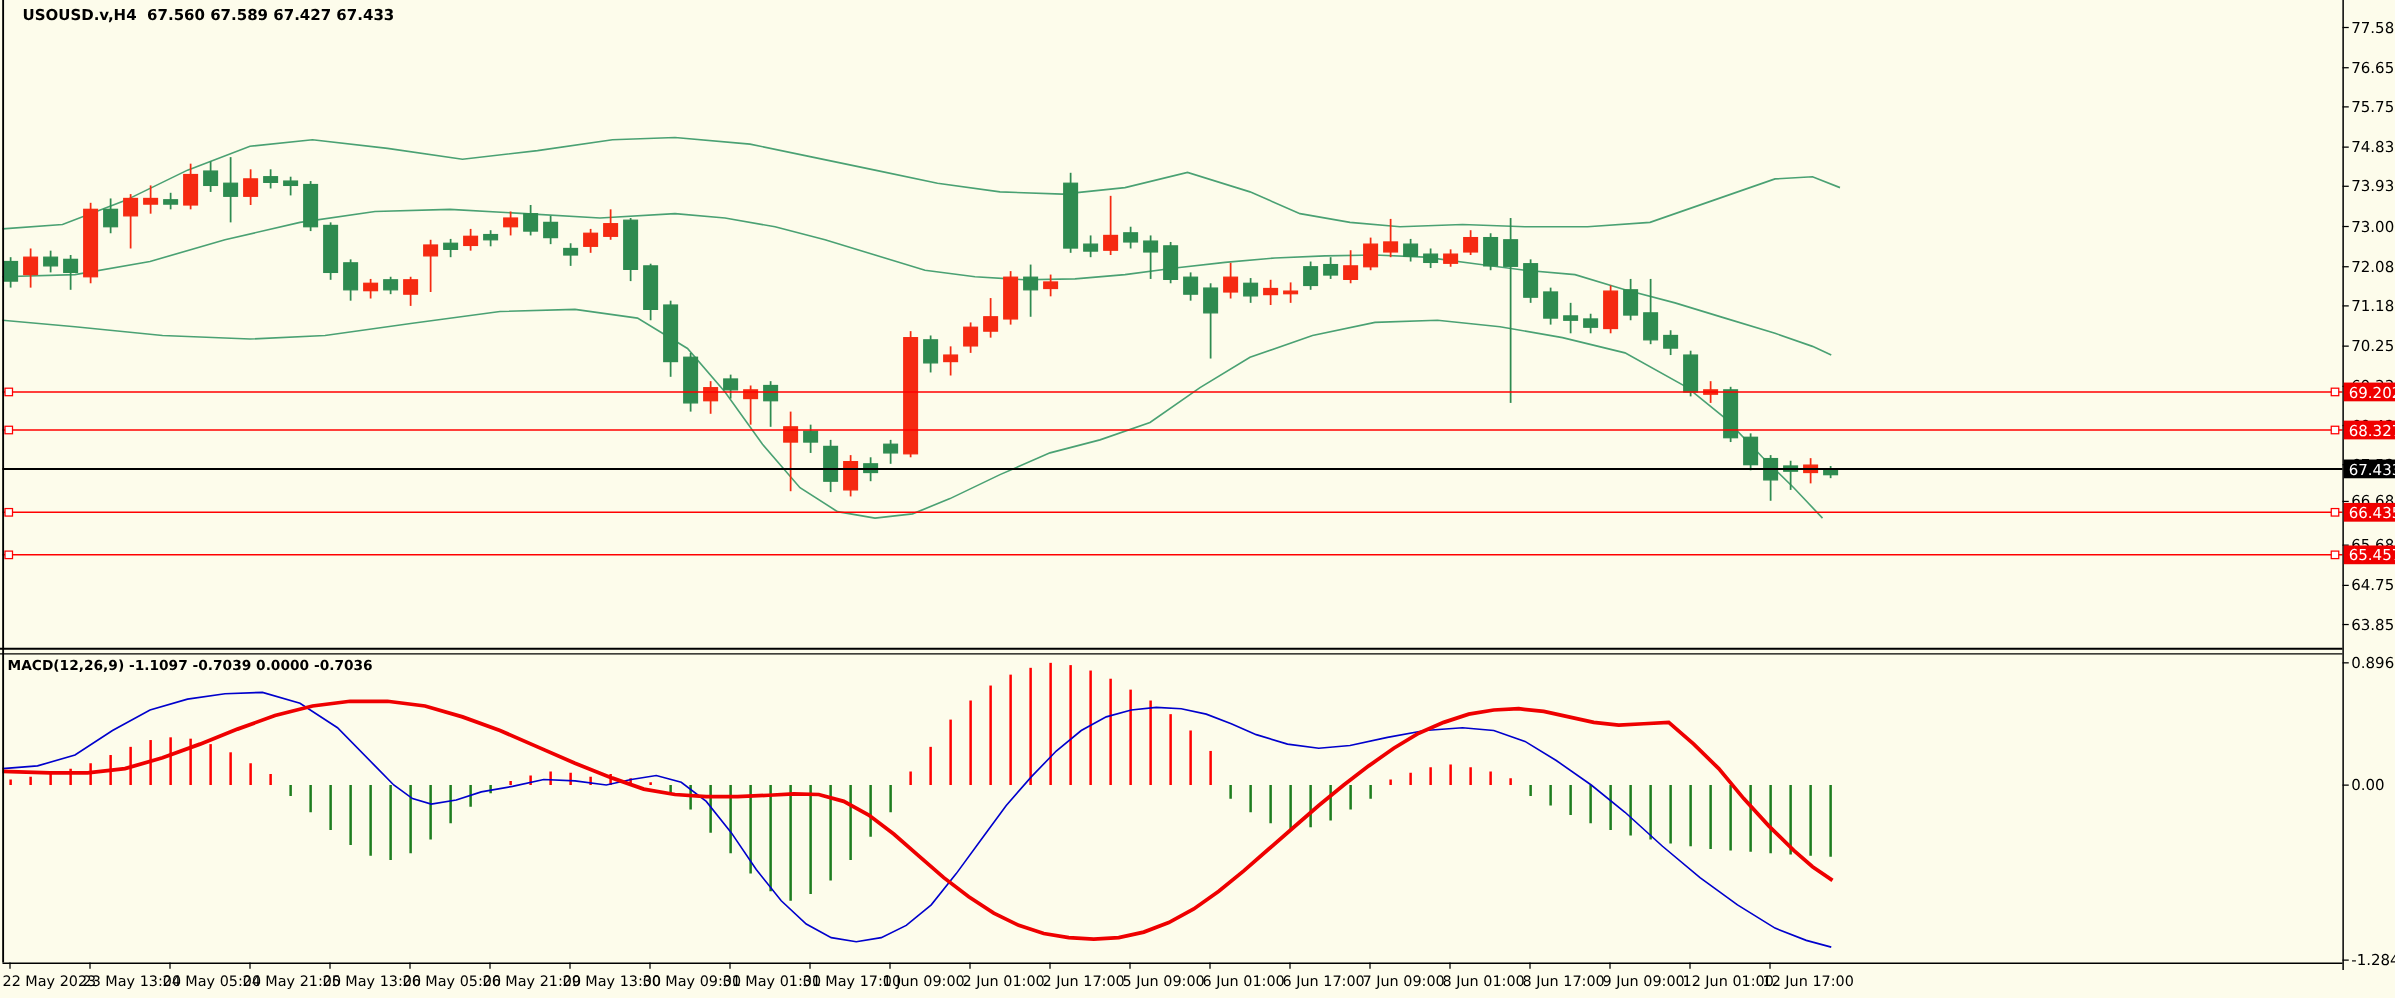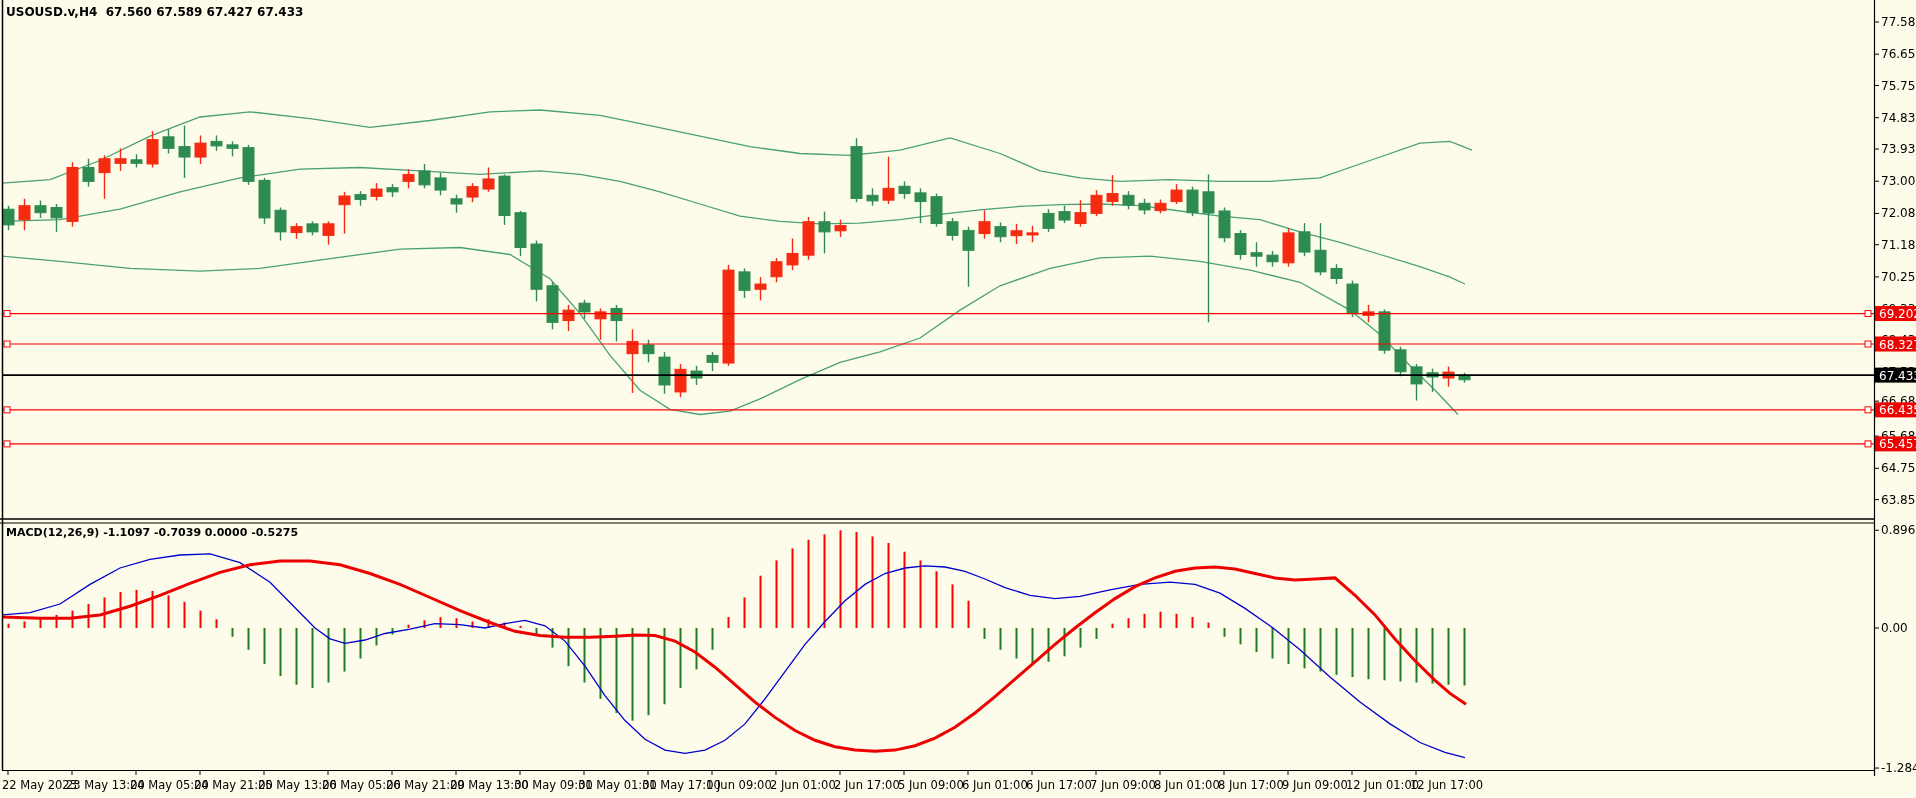--- a/index.html
+++ b/index.html
@@ -1,29 +1,29 @@
 <!DOCTYPE html>
 <html><head>
 <meta charset="utf-8">
 <style>
   html,body{margin:0;padding:0;background:#fdfceb;}
   #terminal{position:relative;width:1916px;height:798px;background:#fdfceb;overflow:hidden;
             font-family:"DejaVu Sans","Liberation Sans",sans-serif;}
   .overlay{position:absolute;color:#000;font-size:12px;font-weight:700;white-space:pre;z-index:5;}
-  #chart-title{left:6px;top:5px;}
+  #chart-title{left:18px;top:5px;}
   #macd-title{left:6px;top:526px;font-size:11px;}
   svg{position:absolute;left:0;top:0;}
   text{font-family:"DejaVu Sans","Liberation Sans",sans-serif;}
 </style>
 </head>
 <body>
 
 <div id="terminal">
   <div id="chart-title" class="overlay">USOUSD.v,H4  67.560 67.589 67.427 67.433</div>
-  <div id="macd-title" class="overlay">MACD(12,26,9) -1.1097 -0.7039 0.0000 -0.5275</div>
+  <div id="macd-title" class="overlay">MACD(12,26,9) -1.1097 -0.7039 0.0000 -0.7036</div>
   <svg id="chart" width="1916" height="798">
       <g fill="none" stroke="#4aa173" stroke-width="1.3">
         <polyline points="2,183.1 50,179.6 100,160.5 150,136.1 200,117.0 250,111.8 310,118.7 370,127.4 430,120.5 490,111.8 540,110.0 600,115.3 650,125.7 700,136.1 750,146.6 800,153.5 850,155.3 900,150.1 950,137.9 1000,153.5 1040,170.9 1080,177.9 1120,181.4 1170,179.6 1220,181.4 1270,181.4 1320,177.9 1370,160.5 1420,143.1 1450,141.4 1472,150.1"></polyline>
         <polyline points="2,221.4 60,219.7 120,209.2 180,191.8 240,177.9 300,169.2 360,167.5 420,170.9 480,174.4 540,170.9 580,174.4 620,181.4 660,191.8 700,204.0 740,216.2 780,221.4 820,223.8 860,223.1 900,219.7 940,214.4 980,209.9 1020,206.4 1060,204.7 1100,204.0 1140,205.7 1180,211.0 1220,216.2 1260,219.7 1300,231.8 1340,242.3 1380,254.5 1420,266.6 1450,277.1 1465,284.0"></polyline>
         <polyline points="2,256.2 60,261.4 130,268.4 200,271.2 260,268.4 330,258.6 400,249.2 460,247.5 510,254.5 550,278.8 580,313.6 610,355.4 640,390.2 670,409.3 700,414.5 730,411.1 760,398.9 800,379.7 840,362.3 880,351.9 920,338.0 960,310.1 1000,285.8 1050,268.4 1100,257.9 1150,256.2 1200,261.4 1250,270.1 1300,282.3 1350,310.1 1380,334.5 1410,365.8 1435,390.2 1458,414.5"></polyline>
       </g>
       <g>
         <line x1="8.5" y1="205.74400000000003" x2="8.5" y2="230.10400000000013" stroke="#2e8b50" stroke-width="1.4"></line>
         <rect x="3" y="209.22399999999982" width="11" height="15.66000000000011" fill="#2e8b50" stroke="#2e8b50"></rect>
         <line x1="24.5" y1="198.78399999999993" x2="24.5" y2="230.10400000000013" stroke="#f52a11" stroke-width="1.4"></line>

